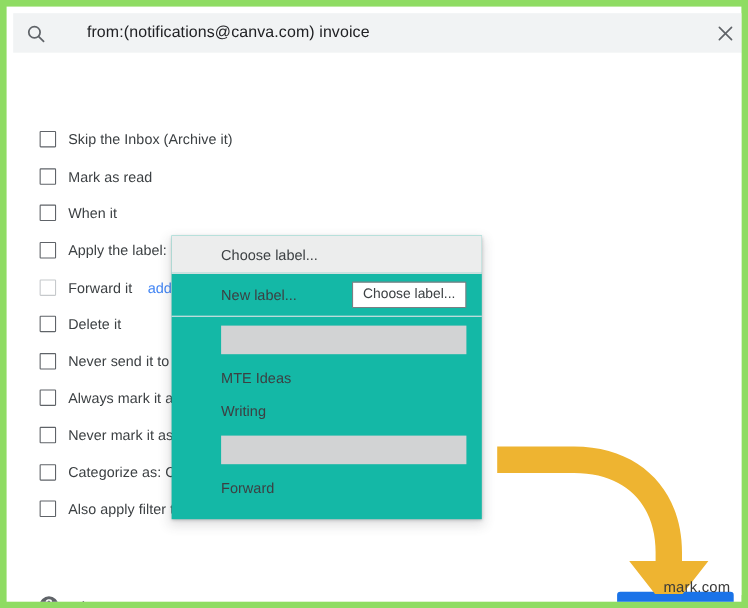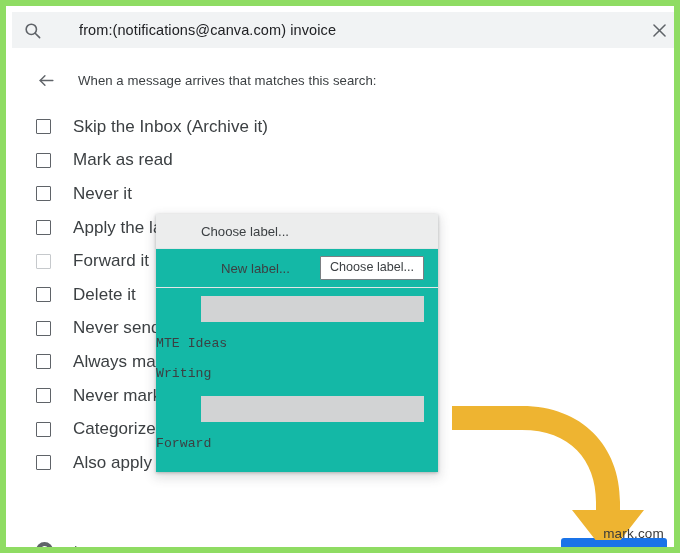--- a/index.html
+++ b/index.html
@@ -107,22 +107,22 @@
     border: 1.6px solid #5f6368;
     border-radius: 1px;
     box-sizing: border-box;
     flex: 0 0 auto;
     background: #fff;
   }
   .cbox.dim {
     border-color: #c6c9cc;
   }
   .opt-label {
-    margin-left: 22px;
-    font-size: 17px;
+    margin-left: 11px;
+    font-size: 13px;
     color: #3c4043;
     letter-spacing: 0.05px;
   }
   .opt-link {
     margin-left: 14px;
     font-size: 13.2px;
     color: #4285f4;
   }
 
   .learn-row {
@@ -172,21 +172,20 @@
     box-sizing: border-box;
     white-space: nowrap;
   }
   .menu-row.highlight {
     background: #eceded;
     height: 34px;
   }
   .menu-row.withbtn {
     justify-content: space-between;
     height: 38px;
-    margin-left: 20px;
   }
   .menu-divider {
     height: 1px;
     background: #e4e5e6;
     margin: 0;
   }
   .choose-btn {
     border: 1px solid #7b7f83;
     background: #ffffff;
     font-family: "Liberation Sans", sans-serif;
@@ -199,24 +198,24 @@
   }
   .redact {
     height: 26px;
     background: #d2d3d4;
     margin: 8px 14px 6px 45px;
   }
   .menu-item {
     height: 30px;
     display: flex;
     align-items: center;
-    font-size: 13.2px;
-    color: #3c4043;
-    box-sizing: border-box;
-    font-family: Liberation Mono, monospace;
+    padding-left: 45px;
+    font-size: 13.2px;
+    color: #3c4043;
+    box-sizing: border-box;
   }
 
   
   .arrow {
     position: absolute;
     left: 438px;
     top: 352px;
     width: 210px;
     height: 140px;
     z-index: 40;
@@ -269,42 +268,33 @@
     <div class="close-icon">
       <svg width="19" height="19" viewBox="0 0 24 24" fill="none" stroke="currentColor" stroke-width="1.9" stroke-linecap="round">
         <line x1="5" y1="5" x2="19" y2="19"></line>
         <line x1="19" y1="5" x2="5" y2="19"></line>
       </svg>
     </div>
   </div>
 
   <div class="panel">
 
-    <div class="header-row">
-      <span class="back-arrow">
-        <svg width="19" height="19" viewBox="0 0 24 24" fill="none" stroke="currentColor" stroke-width="1.8" stroke-linecap="round" stroke-linejoin="round">
-          <line x1="20" y1="12" x2="4" y2="12"></line>
-          <polyline points="10,6 4,12 10,18"></polyline>
-        </svg>
-      </span>
-      <span class="header-text">When a message arrives that matches this search:</span>
-    </div>
 
     <div class="options">
       <div class="opt-row">
         <span class="cbox"></span>
         <span class="opt-label">Skip the Inbox (Archive it)</span>
       </div>
       <div class="opt-row">
         <span class="cbox"></span>
         <span class="opt-label">Mark as read</span>
       </div>
       <div class="opt-row">
         <span class="cbox"></span>
-        <span class="opt-label">Never it</span>
+        <span class="opt-label">When it</span>
       </div>
       <div class="opt-row">
         <span class="cbox"></span>
         <span class="opt-label">Apply the label:</span>
       </div>
       <div class="opt-row">
         <span class="cbox dim"></span>
         <span class="opt-label">Forward it</span>
         <span class="opt-link">add</span>
       </div>

